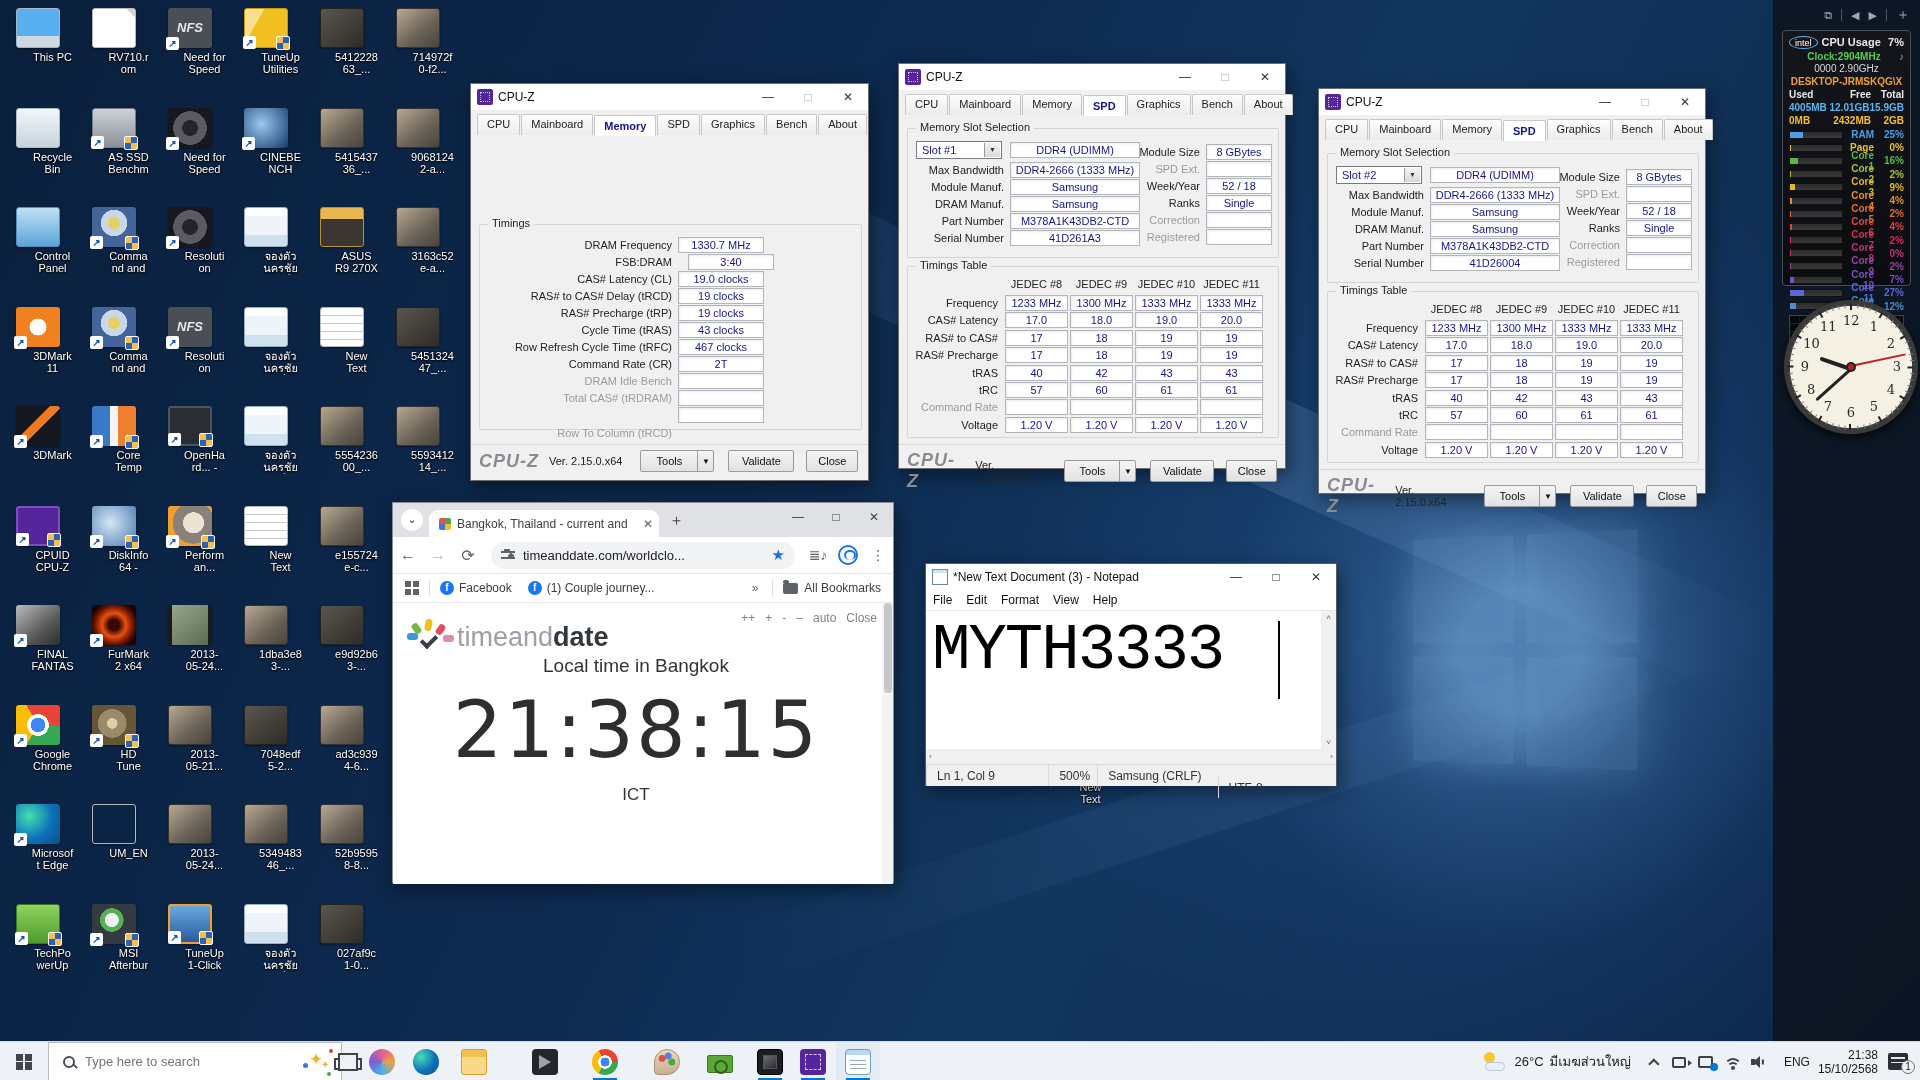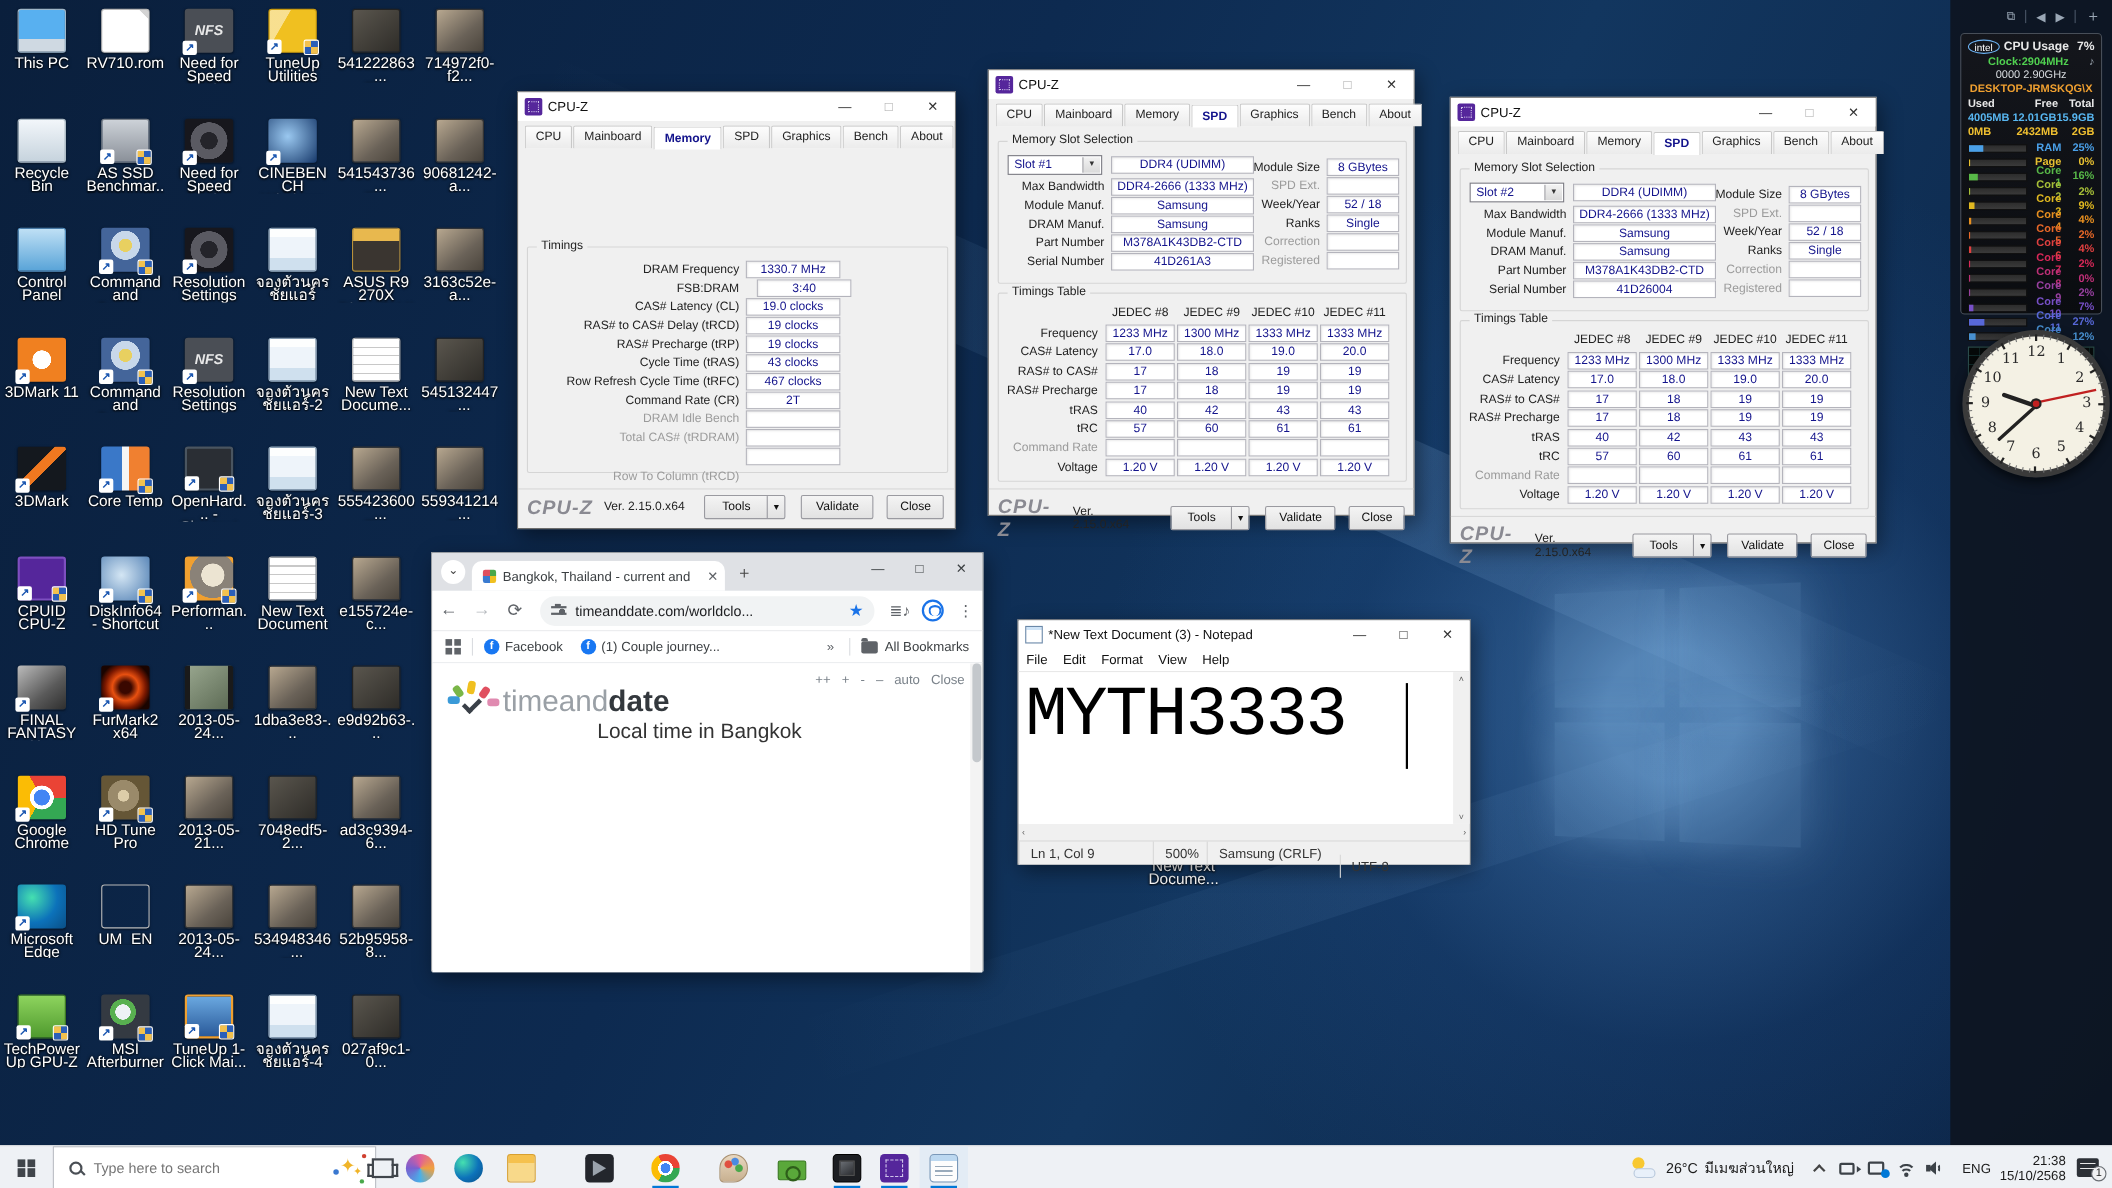--- a/index.html
+++ b/index.html
@@ -17,22 +17,22 @@
   .beam2 { position:absolute; width:1100px; height:60px; left:700px; top:760px; transform:rotate(-18deg);
     background:linear-gradient(90deg, transparent, rgba(140,190,240,.08) 50%, transparent); z-index:0;}
   .wlogo { position:absolute; left:1405px; top:535px; width:230px; height:230px; z-index:0;
     display:grid; grid-template-columns:1fr 1fr; grid-template-rows:1fr 1fr; gap:14px; transform:perspective(600px) rotateY(-14deg);}
   .wlogo div { background:rgba(150,200,245,.16); box-shadow:0 0 40px rgba(150,200,245,.25); }
 
   
   #desktop { position:absolute; inset:0; z-index:1; }
   .dicon { position:absolute; width:72px; height:96px; text-align:center; cursor:default; }
   .dicon .ik { width:44px; height:40px; margin:0 auto; border-radius:3px; position:relative; box-shadow:0 1px 2px rgba(0,0,0,.4); }
-  .dicon .lbl { margin-top:3px; font-size:14px; line-height:12px; color:#fff; text-shadow:0 1px 2px #000, 0 0 3px #000;
-    max-height:25px; overflow:hidden; word-wrap:break-word; }
+  .dicon .lbl { margin-top:3px; font-size:11px; line-height:12px; color:#fff; text-shadow:0 1px 2px #000, 0 0 3px #000;
+    max-height:25px; overflow:hidden; word-wrap:break-word;margin-left:29px; }
   .sc { position:absolute; left:-2px; bottom:-2px; width:13px; height:13px; background:#fff; border-radius:2px;
     color:#1a56b0; font-size:10px; line-height:13px; font-weight:bold; }
   .sh { position:absolute; right:-3px; bottom:-3px; width:14px; height:14px; border-radius:2px; border:1px solid #fff;
     background:conic-gradient(#2b5fb8 0 90deg, #f2c14e 0 180deg, #2b5fb8 0 270deg, #f2c14e 0); }
   .ik-thispc { background:linear-gradient(180deg,#58b0f0 0 70%,#cfd9e2 70%); border:1px solid #9fb6c8; }
   .ik-recycle { background:linear-gradient(180deg,#f2f6fa,#c6d3dd); border:1px solid #aebcc6; border-radius:6px 6px 3px 3px; }
   .ik-controlpanel { background:linear-gradient(180deg,#bfe0f5,#59a4d8); border:1px solid #5590c0; }
   .ik-mark11 { background:radial-gradient(circle,#fff 0 28%,#f08020 29%); border-radius:50%; }
   .ik-mark { background:#14181e linear-gradient(135deg,transparent 40%,#f07820 41% 55%,transparent 56%); }
   .ik-cpuz { background:#55269b; border:2px solid #7d4fc0; }
@@ -1119,20 +1119,22 @@
         <span style="left:6px;top:4px;width:7px;height:11px;background:#7ab648;transform:rotate(-35deg)"></span>
         <span style="left:0;top:14px;width:11px;height:7px;background:#3a9ad8"></span>
         <span style="left:30px;top:5px;width:7px;height:11px;background:#e05060;transform:rotate(35deg)"></span>
         <span style="left:36px;top:16px;width:11px;height:7px;background:#e08ab0"></span>
         <span style="left:14px;top:16px;width:16px;height:10px;border-left:4px solid #3a4048;border-bottom:4px solid #3a4048;transform:rotate(-45deg);background:transparent;border-radius:0"></span>
       </div>
       <div class="tdtext"><span class="g">timeand</span><span class="b">date</span></div>
     </div>
     <div class="ccenter">
       <div class="ln1">Local time in Bangkok</div>
+      <div class="bigtime">21:38:15</div>
+      <div class="tz">ICT</div>
     </div>
     <div class="pscroll">
         <div class="pt"></div>
       </div>
   </div>
 </div>
 
 <div id="notepad" class="win">
   <div class="tbar">
     <span class="ticon npicon"></span>

